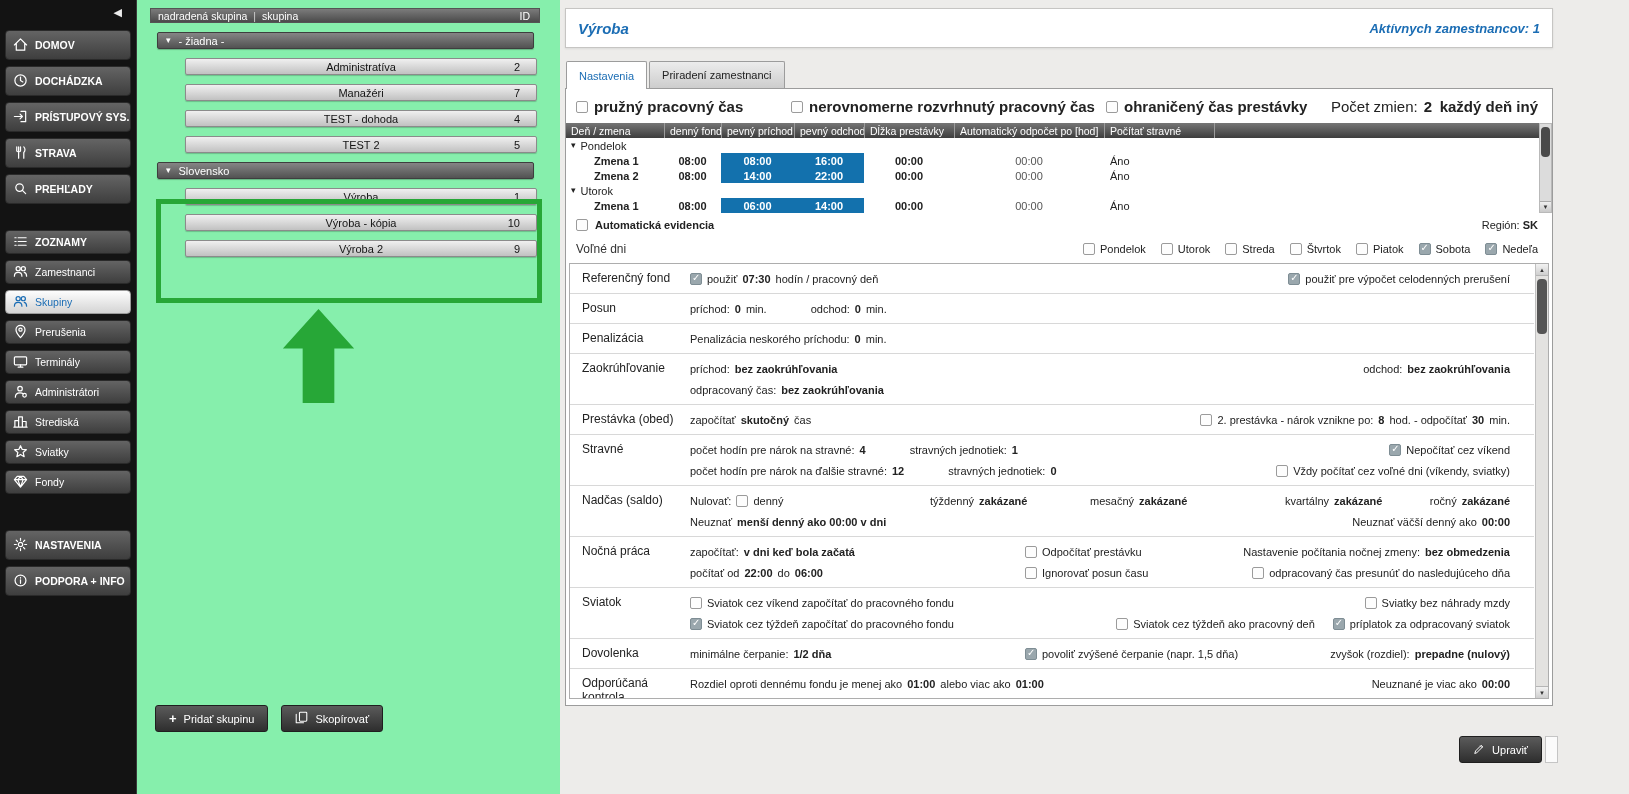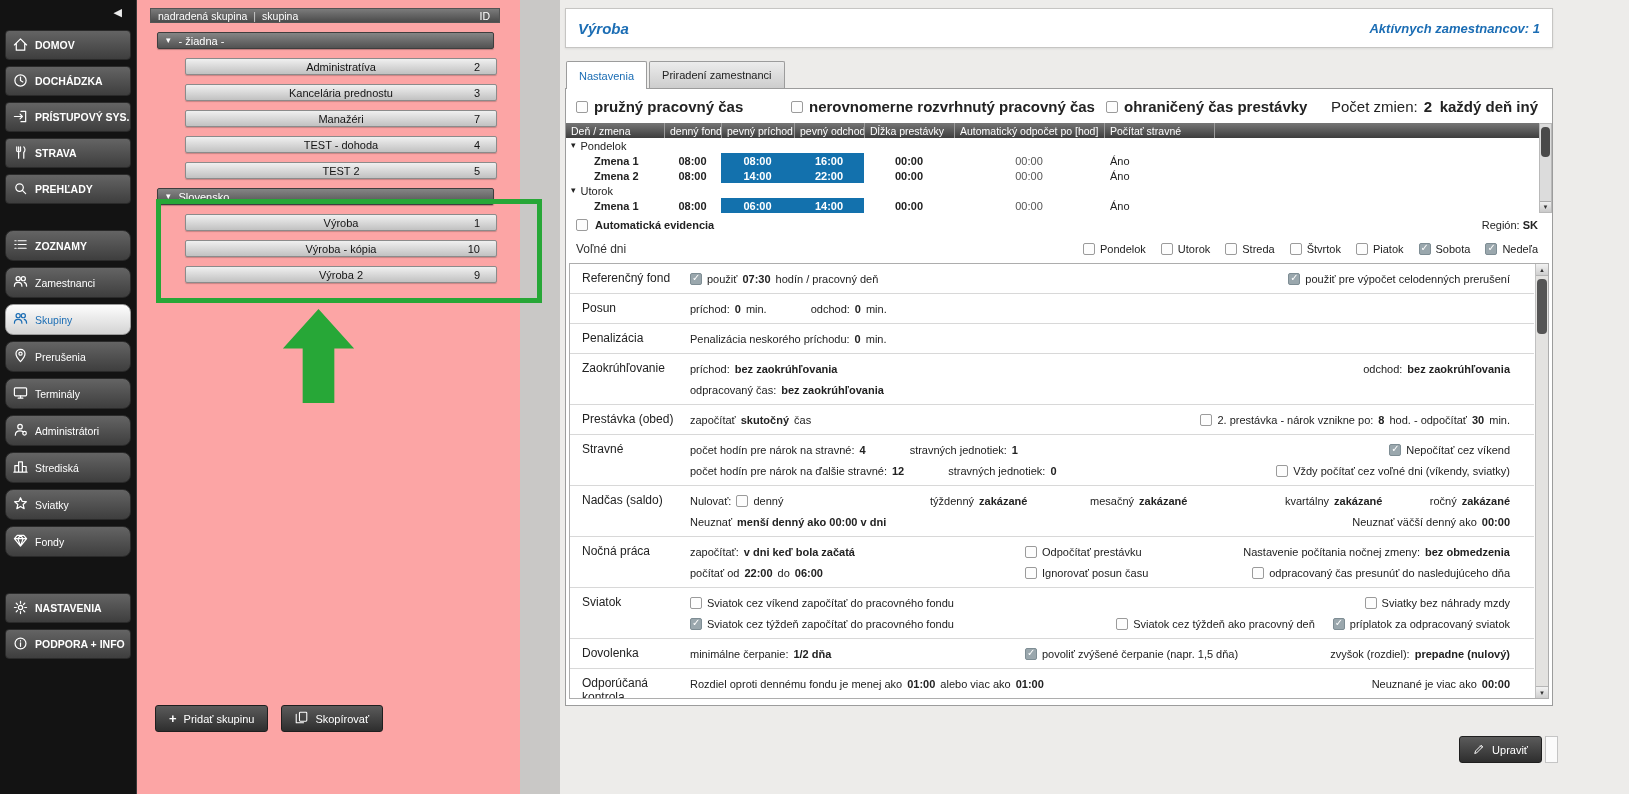--- a/index.html
+++ b/index.html
@@ -7,28 +7,28 @@
   body { font-family:"Liberation Sans", sans-serif; background:#c9c8c6; }
 
   .app { position:relative; width:1629px; height:794px; background:#c9c8c6; overflow:hidden; }
 
   .svgi { stroke:currentColor; fill:none; stroke-width:1.3; stroke-linecap:round; stroke-linejoin:round; width:15px; height:15px; flex:none; }
 
   
   .sidebar { position:absolute; left:0; top:0; width:137px; height:794px; background:#131313; z-index:5; border-right:1px solid #3a3a3a; }
   .nav-back { height:24px; display:flex; align-items:center; justify-content:flex-end; padding-right:14px; color:#ececec; font-size:11px; cursor:pointer; }
   .nav-item { margin:6px 5px; height:30px; border-radius:4px; background:linear-gradient(#646464,#3e3e3e); border:1px solid #2a2a2a; display:flex; align-items:center; gap:7px; padding:0 7px; color:#fff; font-size:10.5px; font-weight:bold; cursor:pointer; white-space:nowrap; overflow:hidden; }
-  .nav-item.sub { height:31px; font-weight:normal;border-radius:8px; }
+  .nav-item.sub { height:24px; font-weight:normal; }
   .nav-item.sub.strong { font-weight:bold; }
   .nav-item.active { background:linear-gradient(#fdfdfd,#d4d4d4); color:#1b6db4; border-color:#9a9a9a; }
   .gap1 { margin-top:26px; }
   .gap2 { margin-top:36px; }
 
   
-  .tree-panel { position:absolute; left:137px; top:0; width:383px; height:794px; background:#fca5a5; }
+  .tree-panel { position:absolute; left:137px; top:0; width:423px; height:794px; background:#86efac; }
   .tree-header { margin:8px 20px 0 13px; height:15px; background:linear-gradient(#7b7b7b,#4b4b4b); border:1px solid #545454; color:#fff; font-size:10.5px; display:flex; align-items:center; justify-content:space-between; padding:0 9px 0 7px; }
   .th-left { display:flex; gap:6px; }
   .th-sep { color:#d0d0d0; }
   .tree-row { height:17px; border-radius:2px; font-size:11px; display:flex; align-items:center; margin-top:9px; cursor:pointer; }
   .tree-row.parent { margin-left:20px; margin-right:26px; background:linear-gradient(#858585,#525252); border:1px solid #3e3e3e; color:#fff; padding:0 8px; gap:8px; box-shadow:0 1px 1px rgba(0,0,0,.25); }
   .tree-row.child { margin-left:48px; margin-right:23px; background:linear-gradient(#f0f0f0,#c1c1c1); border:1px solid #8b8b8b; color:#141414; position:relative; justify-content:center; box-shadow:0 1px 1px rgba(0,0,0,.2); }
   .trc-id { position:absolute; right:16px; }
   .chev { font-size:9px; line-height:1; }
   .tree-actions { position:absolute; left:18px; bottom:62px; display:flex; gap:13px; }
   .dark-btn { height:27px; padding:0 13px; background:linear-gradient(#5b5b5b,#2e2e2e); border:1px solid #1f1f1f; border-radius:3px; color:#fff; font-size:11px; font-family:inherit; display:flex; align-items:center; gap:7px; cursor:pointer; }
@@ -239,24 +239,20 @@
       <span>ID</span>
     </div>
 
     <div class="tree-row parent">
       <span class="chev">▾</span>
       <span>- žiadna -</span>
     </div>
     <div class="tree-row child">
       <span>Administratíva</span>
       <span class="trc-id">2</span>
-    </div>
-    <div class="tree-row child">
-      <span>Kancelária prednostu</span>
-      <span class="trc-id">3</span>
     </div>
     <div class="tree-row child">
       <span>Manažéri</span>
       <span class="trc-id">7</span>
     </div>
     <div class="tree-row child">
       <span>TEST - dohoda</span>
       <span class="trc-id">4</span>
     </div>
     <div class="tree-row child">

